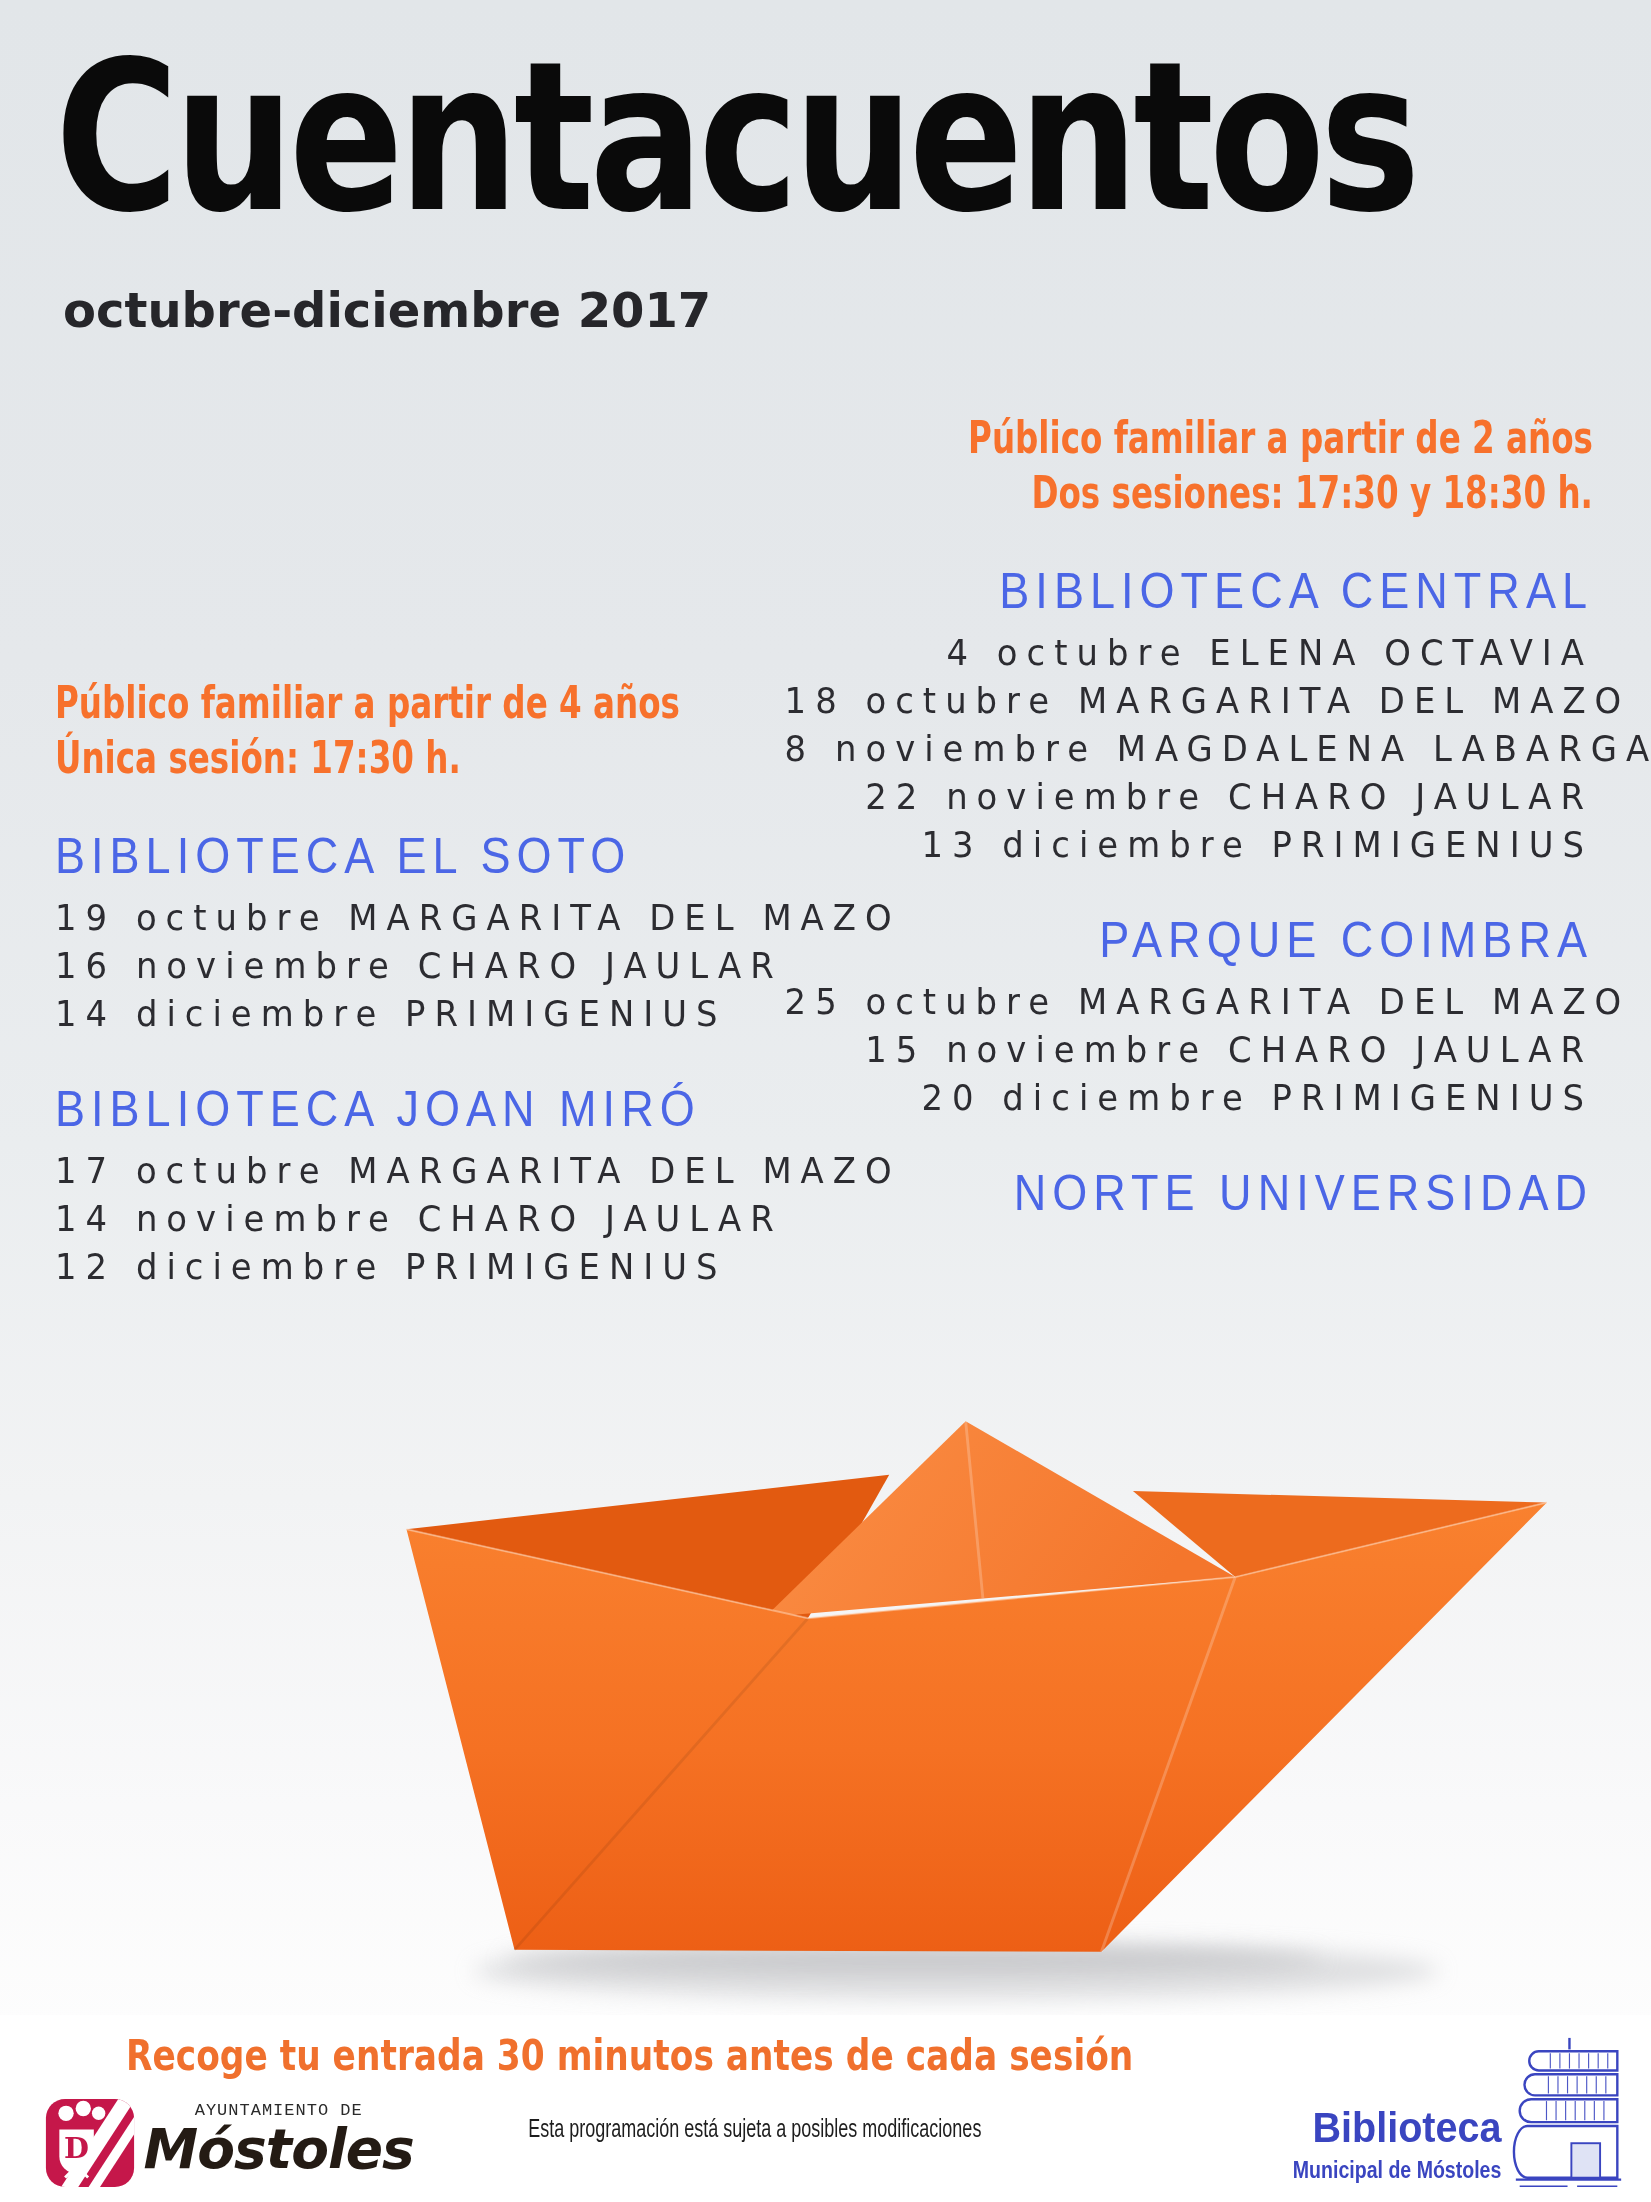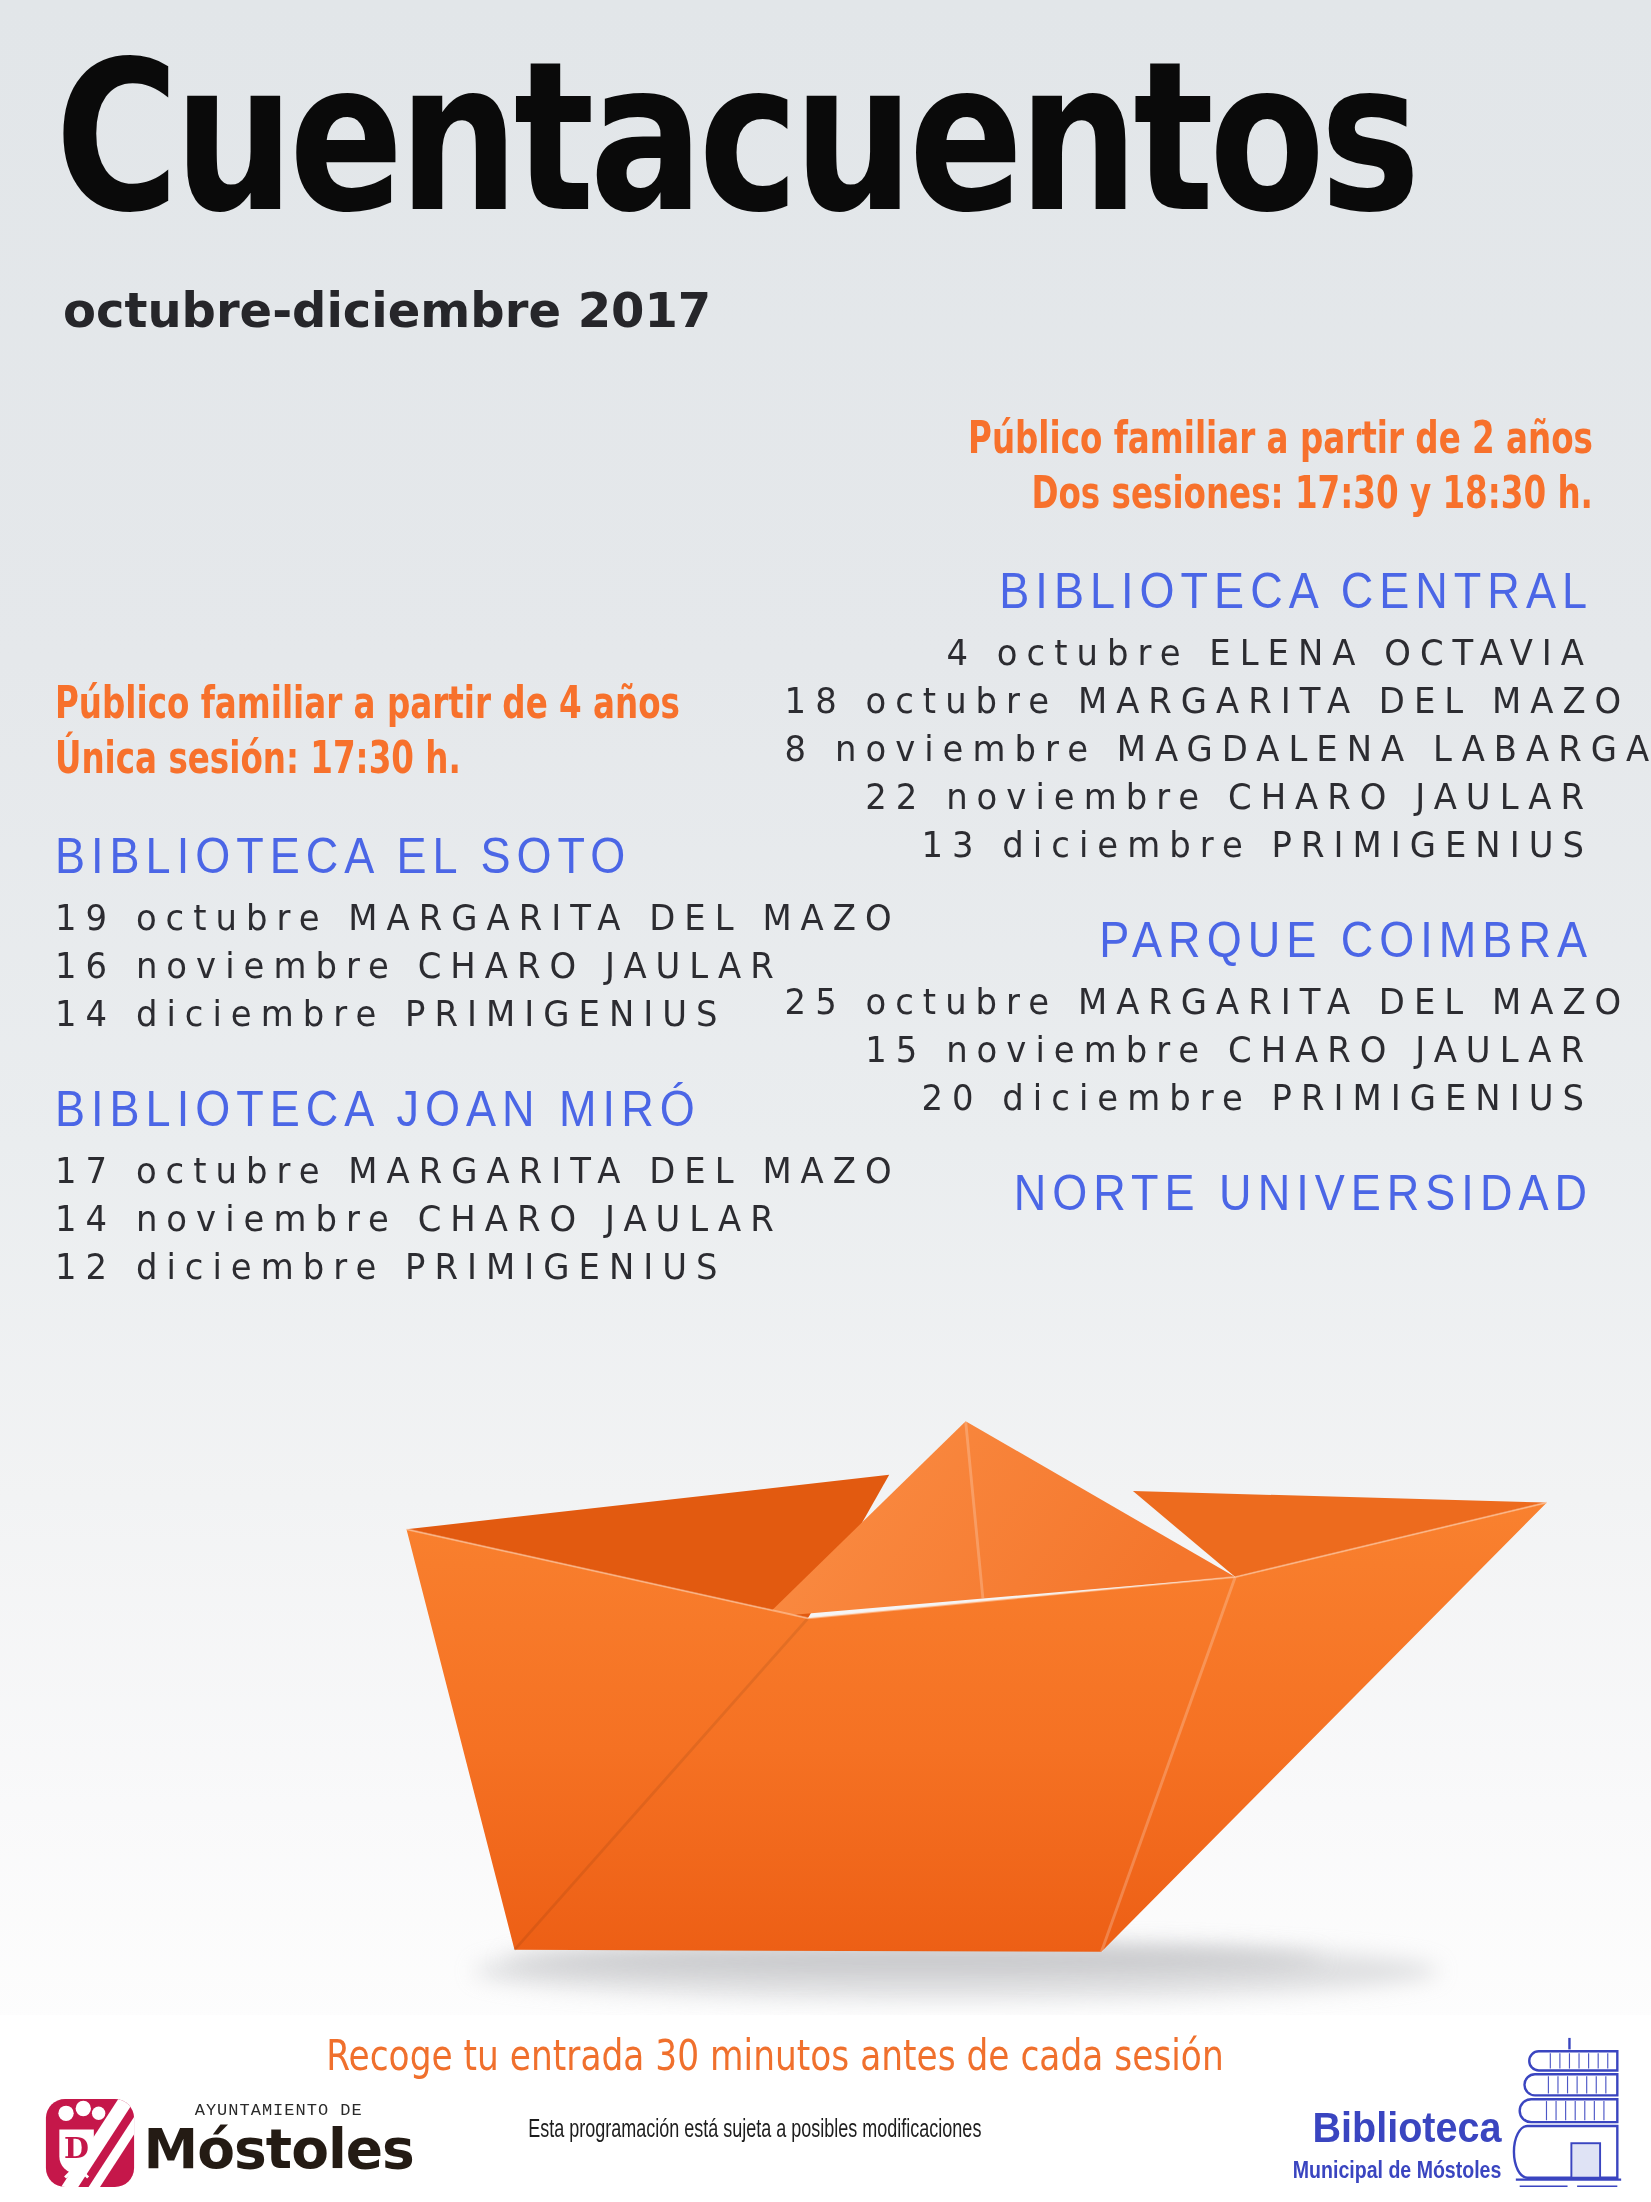--- a/index.html
+++ b/index.html
@@ -48,34 +48,34 @@
   }
   .col-right .event{transform:scaleX(0.94);transform-origin:right center;}
   .col-left  .event{transform:scaleX(0.94);transform-origin:left center;}
 
   
   .boat-wrap{position:absolute;left:287px;top:1357px;width:1300px;height:660px;}
 
   
   .footer{position:absolute;left:0;bottom:0;width:1652px;height:187px;background:#ffffff;}
   .notice{
-    position:absolute;left:0;top:15.3px;width:1549px;text-align:center;
-    font-weight:normal;font-size:43px;color:#f0702d;white-space:nowrap;
+    position:absolute;left:0;top:15.3px;width:1549px;
+    font-weight:bold;font-size:43px;color:#f0702d;white-space:nowrap;
   }
   .notice span{display:inline-block;transform:scaleX(0.8);transform-origin:center;}
   .disclaimer{
     position:absolute;left:411px;top:99px;width:688px;text-align:center;
     font-family:"Liberation Sans",sans-serif;font-size:25px;color:#1d1d1d;white-space:nowrap;
   }
   .disclaimer span{display:inline-block;transform:scaleX(0.72);transform-origin:center;}
 
   .city-logo{position:absolute;left:44px;top:82px;display:flex;gap:7.6px;align-items:flex-start;}
   .city-text{text-align:center;padding-top:3.8px;}
   .city-small{font-family:Liberation Mono, monospace;font-size:17px;letter-spacing:1px;color:#2a2a2a;white-space:nowrap;}
-  .city-big{font-family:"DejaVu Sans",sans-serif;font-weight:bold;font-size:55px;line-height:59px;color:#241b14;letter-spacing:-1px;white-space:nowrap;}
+  .city-big{font-family:"DejaVu Sans",sans-serif;font-weight:bold;font-size:55px;line-height:59px;color:#241b14;letter-spacing:-1px;white-space:nowrap;font-style:italic;}
 
   .library-logo{position:absolute;right:0;top:0;width:411px;height:187px;}
   .lib-words{position:absolute;right:151px;top:90px;text-align:right;color:#3a45c0;}
   .lib-big{font-family:"Liberation Sans",sans-serif;font-weight:bold;font-size:43px;line-height:44px;white-space:nowrap;display:inline-block;transform:scaleX(0.92);transform-origin:right center;}
   .lib-small{font-family:"Liberation Sans",sans-serif;font-weight:bold;font-size:23px;margin-top:7.6px;white-space:nowrap;display:inline-block;transform:scaleX(0.85);transform-origin:right center;}
   .lib-building{position:absolute;right:25px;top:21px;}
 </style>
 </head>
 <body>
 

